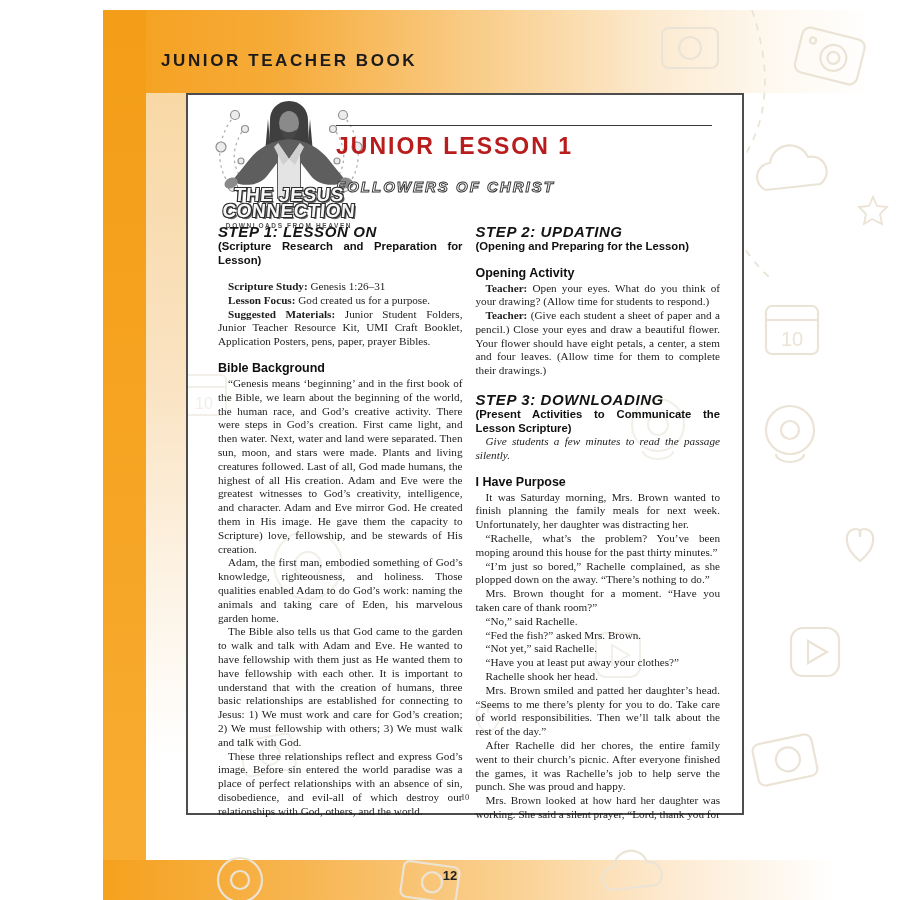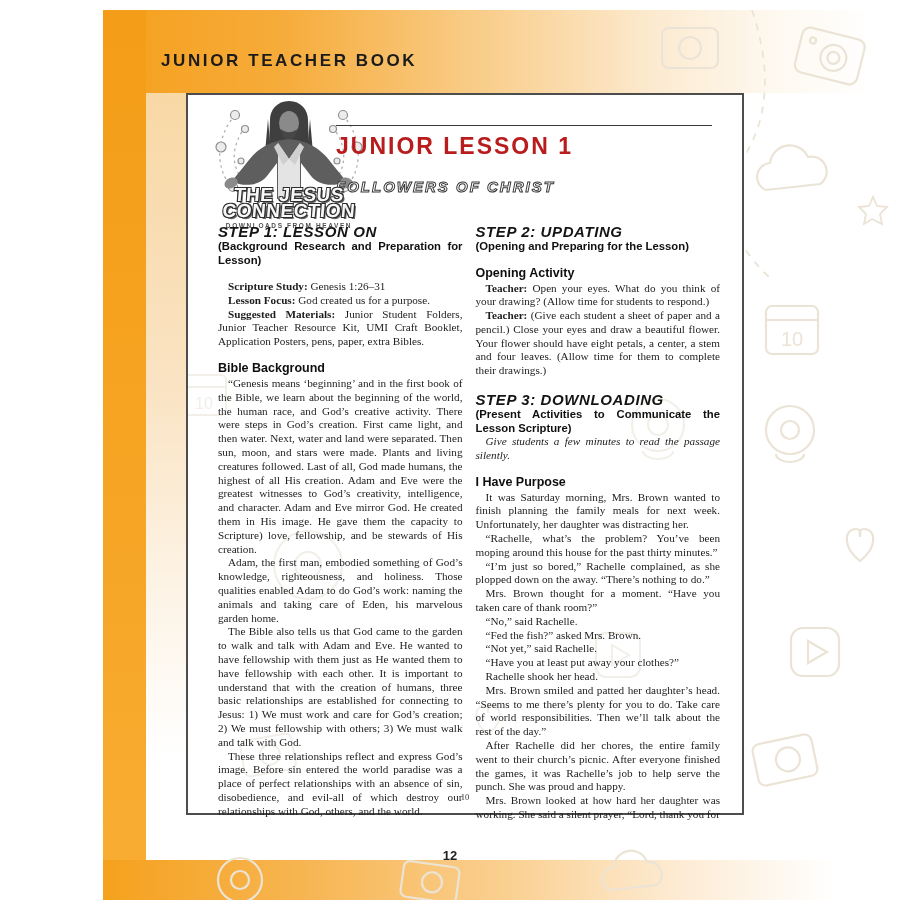--- a/index.html
+++ b/index.html
@@ -24,21 +24,21 @@
   .band-bottom {
     position:absolute; left:103px; top:860px; width:797px; height:40px;
     background:linear-gradient(to right,#F5A11D 0%,#F7B551 25%,#FACF8F 50%,#FDEBD3 72%,#ffffff 92%);
   }
   .book-title {
     position:absolute; left:161px; top:51px;
     font-family:"Liberation Sans", sans-serif; font-weight:bold; font-size:17px;
     letter-spacing:2.6px; color:#1b1b1b;
   }
   .outer-page-num {
-    position:absolute; left:0; top:848px; width:900px; text-align:center;
+    position:absolute; left:0; top:868px; width:900px; text-align:center;
     font-family:"Liberation Sans", sans-serif; font-weight:bold; font-size:13px; color:#222;
   }
   .doodles { position:absolute; left:0; top:0; pointer-events:none; }
   
   .page {
     position:absolute; left:186px; top:93px; width:558px; height:722px;
     background:#ffffff; border:2px solid #4d4d4d;
   }
   .page-doodles { position:absolute; left:0; top:0; pointer-events:none; }
   
@@ -231,25 +231,25 @@
     <div class="title-block">
       <hr class="title-rule">
       <div class="lesson-title">JUNIOR LESSON 1</div>
       <div class="lesson-subtitle">FOLLOWERS OF CHRIST</div>
     </div>
 
     <div class="cols">
 
       <div class="col">
         <div class="step-h">STEP 1: LESSON ON</div>
-        <div class="step-sub">(Background Research and Preparation for Lesson)</div>
+        <div class="step-sub">(Scripture Research and Preparation for Lesson)</div>
         <div class="gap-m"></div>
         <p class="body"><span class="b">Scripture Study:</span><span> Genesis 1:26–31</span></p>
         <p class="body"><span class="b">Lesson Focus:</span><span> God created us for a purpose.</span></p>
-        <p class="body"><span class="b">Suggested Materials:</span><span> Junior Student Folders, Junior Teacher Resource Kit, UMI Craft Booklet, Application Posters, pens, paper, extra Bibles.</span></p>
+        <p class="body"><span class="b">Suggested Materials:</span><span> Junior Student Folders, Junior Teacher Resource Kit, UMI Craft Booklet, Application Posters, pens, paper, prayer Bibles.</span></p>
         <div class="sec-h">Bible Background</div>
         <p class="body">“Genesis means ‘beginning’ and in the first book of the Bible, we learn about the beginning of the world, the human race, and God’s creative activity. There were steps in God’s creation. First came light, and then water. Next, water and land were separated. Then sun, moon, and stars were made. Plants and living creatures followed. Last of all, God made humans, the highest of all His creation. Adam and Eve were the greatest witnesses to God’s creativity, intelligence, and  character. Adam and Eve mirror God. He created  them in His image. He gave them the capacity to Scripture) love, fellowship, and be stewards of His creation.</p>
         <p class="body">Adam, the first man, embodied something of God’s knowledge, righteousness, and holiness. Those qualities enabled Adam to do God’s work: naming the animals and taking care of Eden, his marvelous garden home.</p>
         <p class="body">The Bible also tells us that God came to the garden to walk and talk with Adam and Eve. He wanted to have fellowship with them just as He wanted them to have fellowship with each other. It is important to understand that with the creation of humans, three basic relationships are established for connecting to Jesus: 1) We must work and care for God’s creation; 2) We must fellowship with others; 3) We must walk and talk with God.</p>
         <p class="body">These three relationships reflect and express God’s image. Before sin entered the world paradise was a place of perfect relationships with an absence of sin, disobedience, and evil-all of which destroy our relationships with God, others, and the world.</p>
       </div>
 
       <div class="col">
         <div class="step-h">STEP 2: UPDATING</div>
         <div class="step-sub">(Opening and Preparing for the Lesson)</div>

